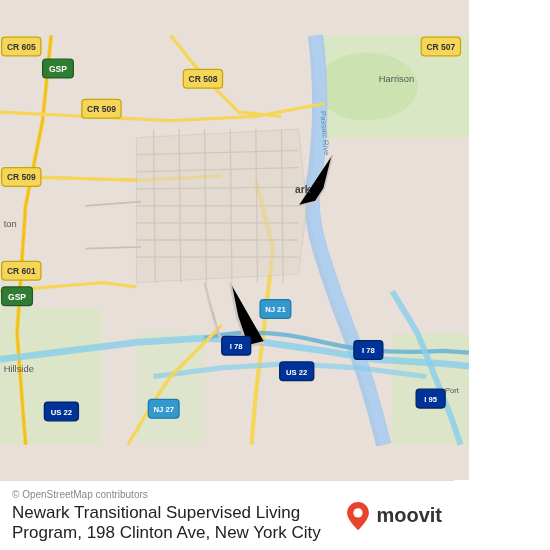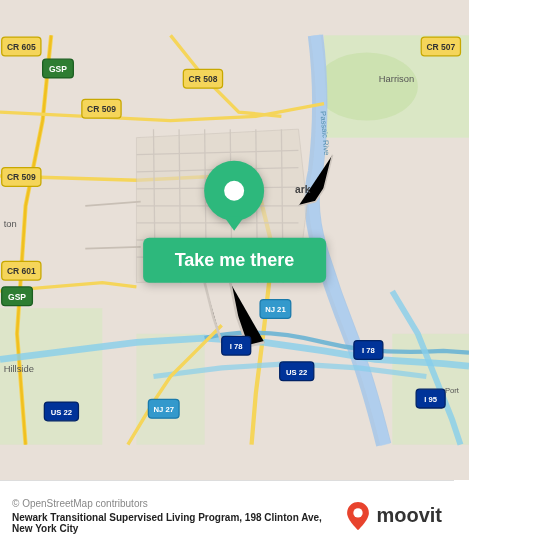--- a/index.html
+++ b/index.html
@@ -102,23 +102,23 @@
       flex: 1;
     }
 
     #copyright-text {
       font-size: 10px;
       color: #888;
       margin-bottom: 3px;
     }
 
     #location-name {
-      font-size: 10px;
+      font-size: 17px;
       color: #222;
-      font-weight: 700;
+      font-weight: 400;
     }
 
     #moovit-logo {
       display: flex;
       align-items: center;
       gap: 4px;
       margin-left: 10px;
     }
 
     #moovit-pin {
@@ -245,26 +245,20 @@
     <rect x="494" y="2" width="46" height="22" rx="4" fill="#f5d55a" stroke="#c8a800" stroke-width="1.5"></rect>
     <text x="517" y="17" text-anchor="middle" font-size="10" font-weight="bold" fill="#333">CR 507</text>
 
     <text x="22" y="395" text-anchor="middle" font-size="11" fill="#555" font-weight="500">Hillside</text>
 
     <text x="12" y="225" text-anchor="middle" font-size="11" fill="#555" font-weight="500">ton</text>
 
     <text x="530" y="420" text-anchor="middle" font-size="9" fill="#555">Port</text>
   </svg>
 
-  <div id="button-overlay">
-    <div id="map-pin">
-      <div id="pin-inner"></div>
-    </div>
-    <button id="take-me-there-btn">Take me there</button>
-  </div>
 </div>
 
 <div id="info-bar">
   <div id="info-text">
     <div id="copyright-text">© OpenStreetMap contributors</div>
     <div id="location-name">Newark Transitional Supervised Living Program, 198 Clinton Ave, New York City</div>
   </div>
   <div id="moovit-logo">
     <svg id="moovit-pin" viewBox="0 0 28 36" xmlns="http://www.w3.org/2000/svg">
       <path d="M14 0C6.27 0 0 6.27 0 14c0 9.33 14 22 14 22s14-12.67 14-22C28 6.27 21.73 0 14 0z" fill="#e8432d"></path>

